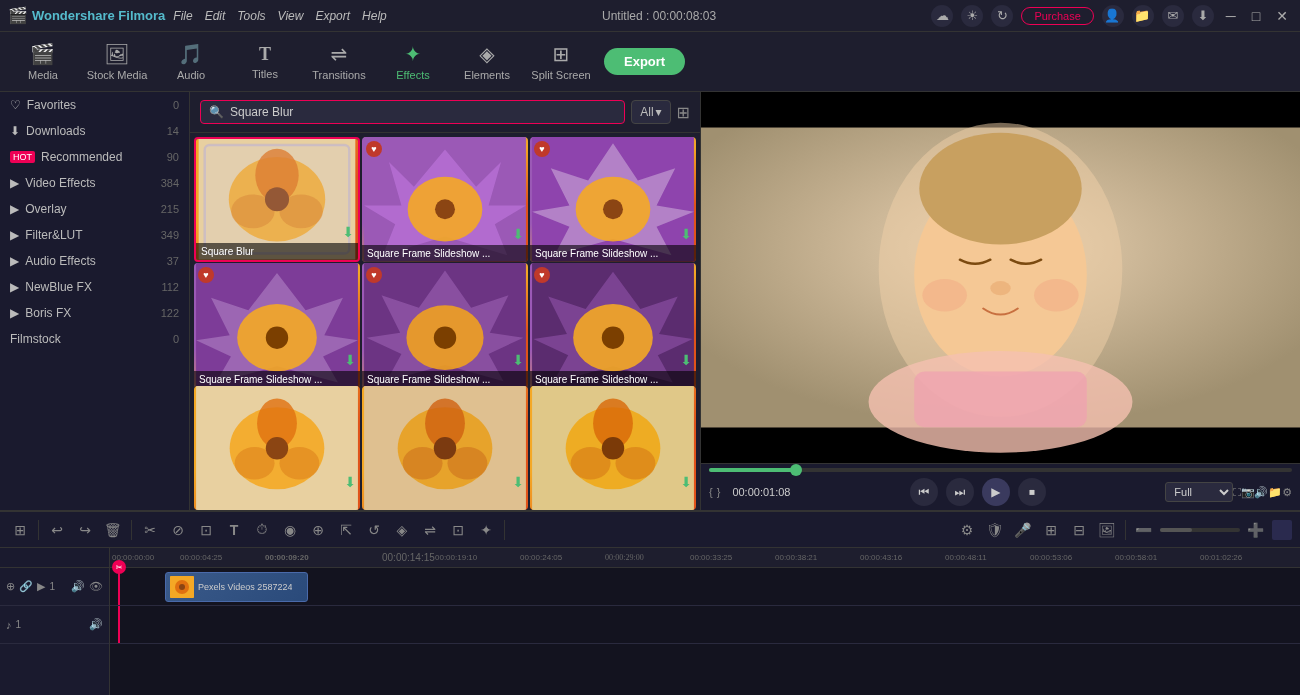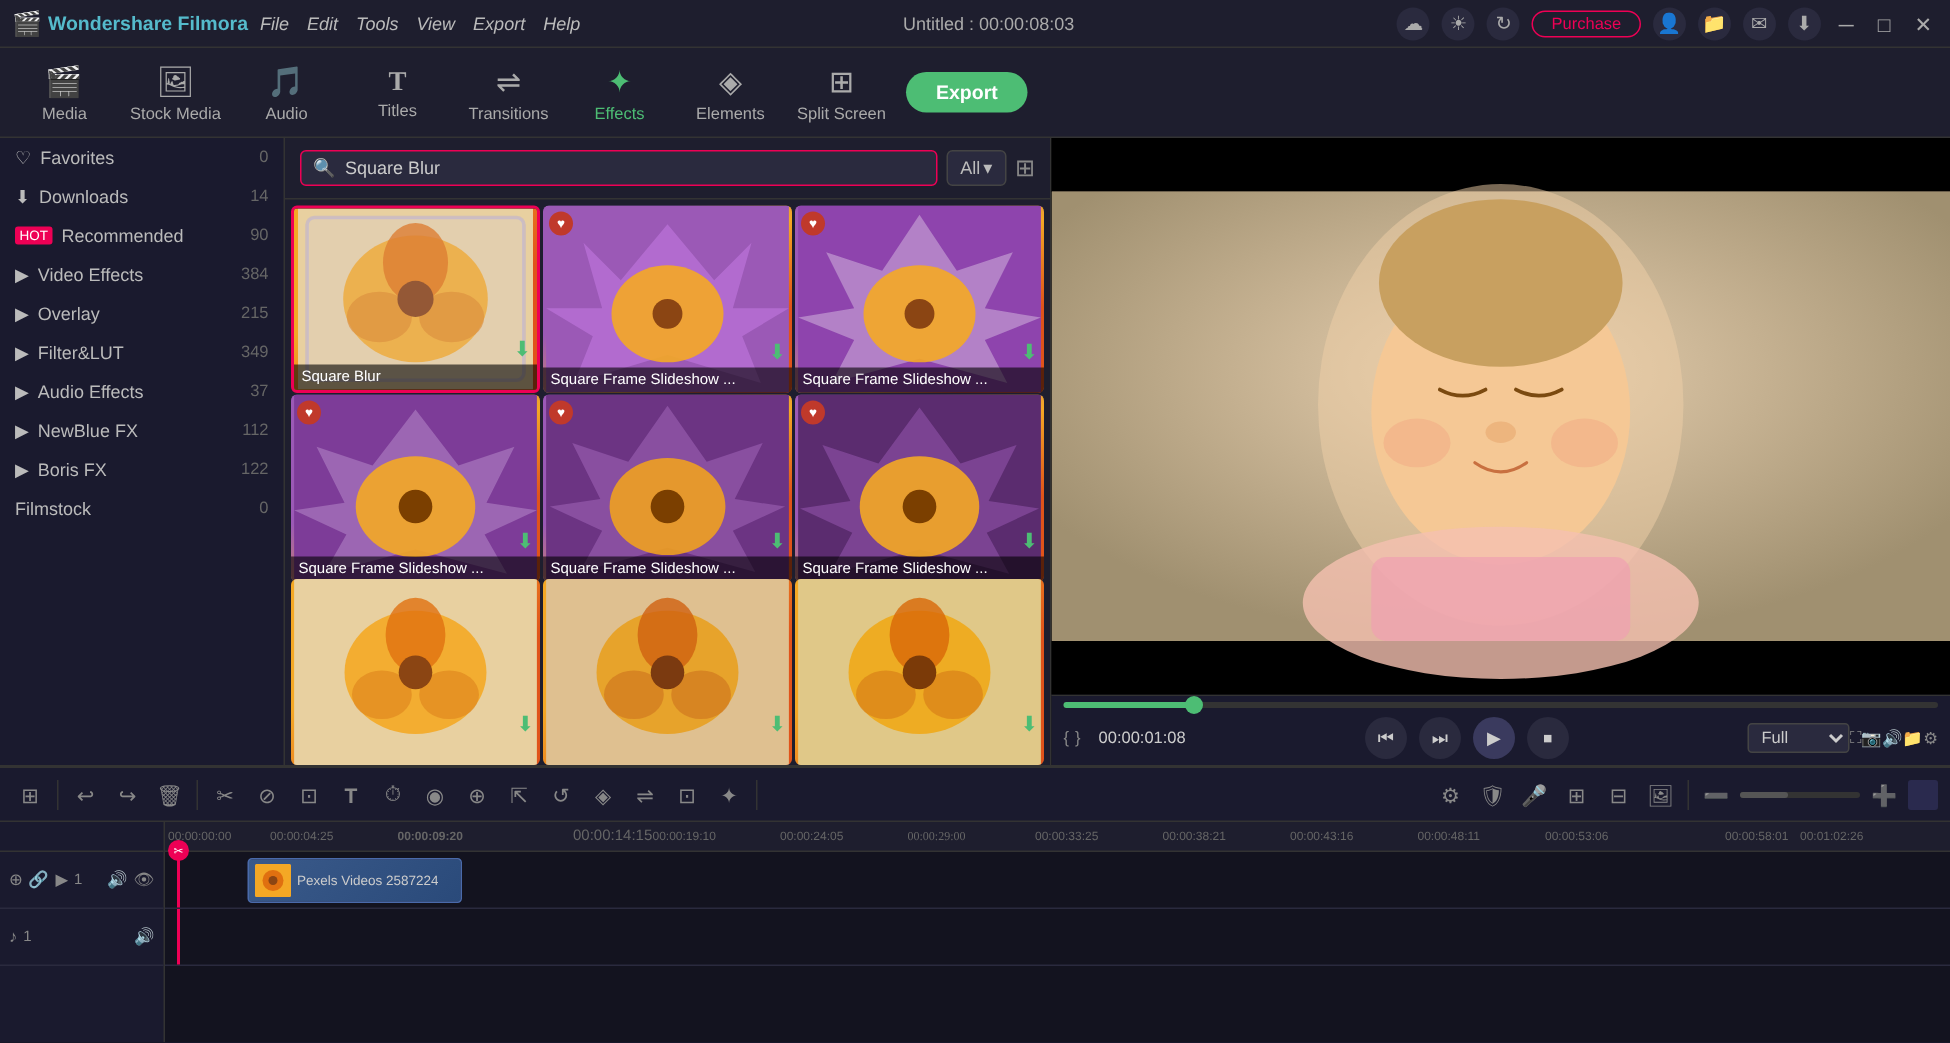--- a/index.html
+++ b/index.html
@@ -607,21 +607,21 @@
         <span style="position:absolute;left:155px;font-size:8px;color:#666;font-weight:bold;">00:00:09:20</span>
         <span style="position:absolute;left:240px;font-size:10px;color:#666;margin-left:32px;">00:00:14:15</span>
         <span style="position:absolute;left:325px;font-size:8px;color:#666;">00:00:19:10</span>
         <span style="position:absolute;left:410px;font-size:8px;color:#666;">00:00:24:05</span>
         <span style="position:absolute;left:495px;font-size:8px;color:#666;font-family:Liberation Serif, serif;">00:00:29:00</span>
         <span style="position:absolute;left:580px;font-size:8px;color:#666;">00:00:33:25</span>
         <span style="position:absolute;left:665px;font-size:8px;color:#666;">00:00:38:21</span>
         <span style="position:absolute;left:750px;font-size:8px;color:#666;">00:00:43:16</span>
         <span style="position:absolute;left:835px;font-size:8px;color:#666;">00:00:48:11</span>
         <span style="position:absolute;left:920px;font-size:8px;color:#666;">00:00:53:06</span>
-        <span style="position:absolute;left:1040px;font-size:8px;color:#666;">00:00:58:01</span>
+        <span style="position:absolute;left:1005px;font-size:8px;color:#666;">00:00:58:01</span>
         <span style="position:absolute;left:1090px;font-size:8px;color:#666;">00:01:02:26</span>
       </div>
 
       <div class="timeline-track" style="position:relative;">
         <div class="timeline-clip">
           <div class="clip-thumb">
             <svg width="24" height="22" viewBox="0 0 24 22">
               <rect width="24" height="22" fill="#f4a825" rx="1"></rect>
               <ellipse cx="12" cy="11" rx="7" ry="7" fill="#e07010"></ellipse>
               <circle cx="12" cy="11" r="3" fill="#8b4513"></circle>

